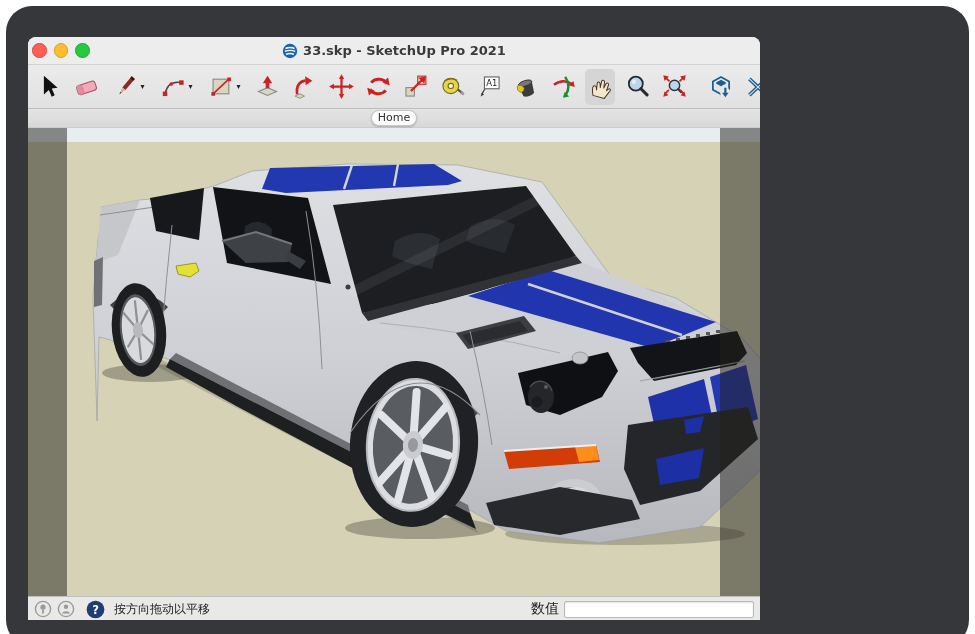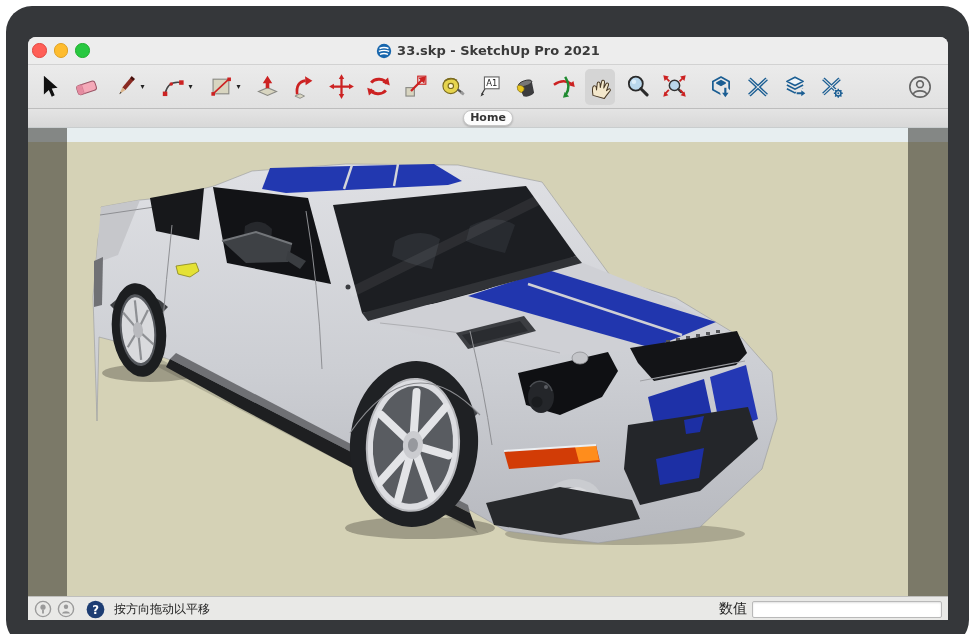--- a/index.html
+++ b/index.html
@@ -1,19 +1,19 @@
 <!DOCTYPE html>
 <html><head>
 <meta charset="utf-8">
 <style>
   html,body{margin:0;padding:0;width:975px;height:634px;overflow:hidden;background:#ffffff;
     font-family:"DejaVu Sans","Liberation Sans",sans-serif;}
   .stage{position:relative;width:975px;height:634px;}
   .frame{position:absolute;left:6px;top:6px;width:963px;height:640px;background:#35373a;border-radius:26px;}
-  .window{position:absolute;left:28px;top:37px;width:920px;height:583px;border-radius:8px 8px 0 0;
+  .window{position:absolute;left:28px;top:37px;width:732px;height:583px;border-radius:8px 8px 0 0;
     overflow:hidden;background:#ececec;}
   
   .titlebar{position:relative;height:27px;background:#ededed;border-bottom:1px solid #d2d2d2;
     display:flex;align-items:center;}
   .lights{display:flex;gap:7px;padding-left:4px;}
   .light{width:12.5px;height:12.5px;border-radius:50%;}
   .light.red{background:#ff5f57;border:0.5px solid #e0443e;}
   .light.yellow{background:#febc2e;border:0.5px solid #dea123;}
   .light.green{background:#28c840;border:0.5px solid #1dad2b;}
   .title{position:absolute;left:0;right:0;text-align:center;font-size:13px;font-weight:bold;color:#3a3a3a;
@@ -25,21 +25,21 @@
   .tbtn{width:30px;height:36px;display:flex;align-items:center;justify-content:center;border-radius:5px;
     margin-right:7px;flex:0 0 auto;}
   .tbtn.dd{width:41px;}
   .tbtn.active{background:#d5d5d5;}
   .caret{font-size:8px;color:#222;margin-left:1px;}
   .spacer{flex:1 1 auto;}
   
   .homestrip{height:18px;background:linear-gradient(#e4e4e4,#d8d8d8);border-bottom:1px solid #c9cdce;
     display:flex;align-items:center;justify-content:center;}
   .scenetab{background:#fdfdfd;border:1px solid #c5c5c5;border-radius:9px;padding:0px 6px;font-size:11px;
-    color:#333;line-height:14px;box-shadow:0 1px 2px rgba(0,0,0,.2);font-weight:bold;}
+    color:#333;line-height:14px;box-shadow:0 1px 2px rgba(0,0,0,.2);}
   
   .viewport{position:relative;height:468px;background:#d5d2b6;overflow:hidden;}
   .sky{position:absolute;left:0;top:0;right:0;height:14px;background:#e7eef0;}
   .carsvg{position:absolute;left:0;top:0;}
   .shade{position:absolute;top:0;bottom:0;background:rgba(33,32,26,0.5);}
   .shade.l{left:0;width:39px;}
   .shade.r{right:0;width:40px;}
   
   .statusbar{height:24px;background:#e9e9e7;border-top:1px solid #bfbfbd;display:flex;align-items:center;
     padding:0 6px;gap:5px;}

